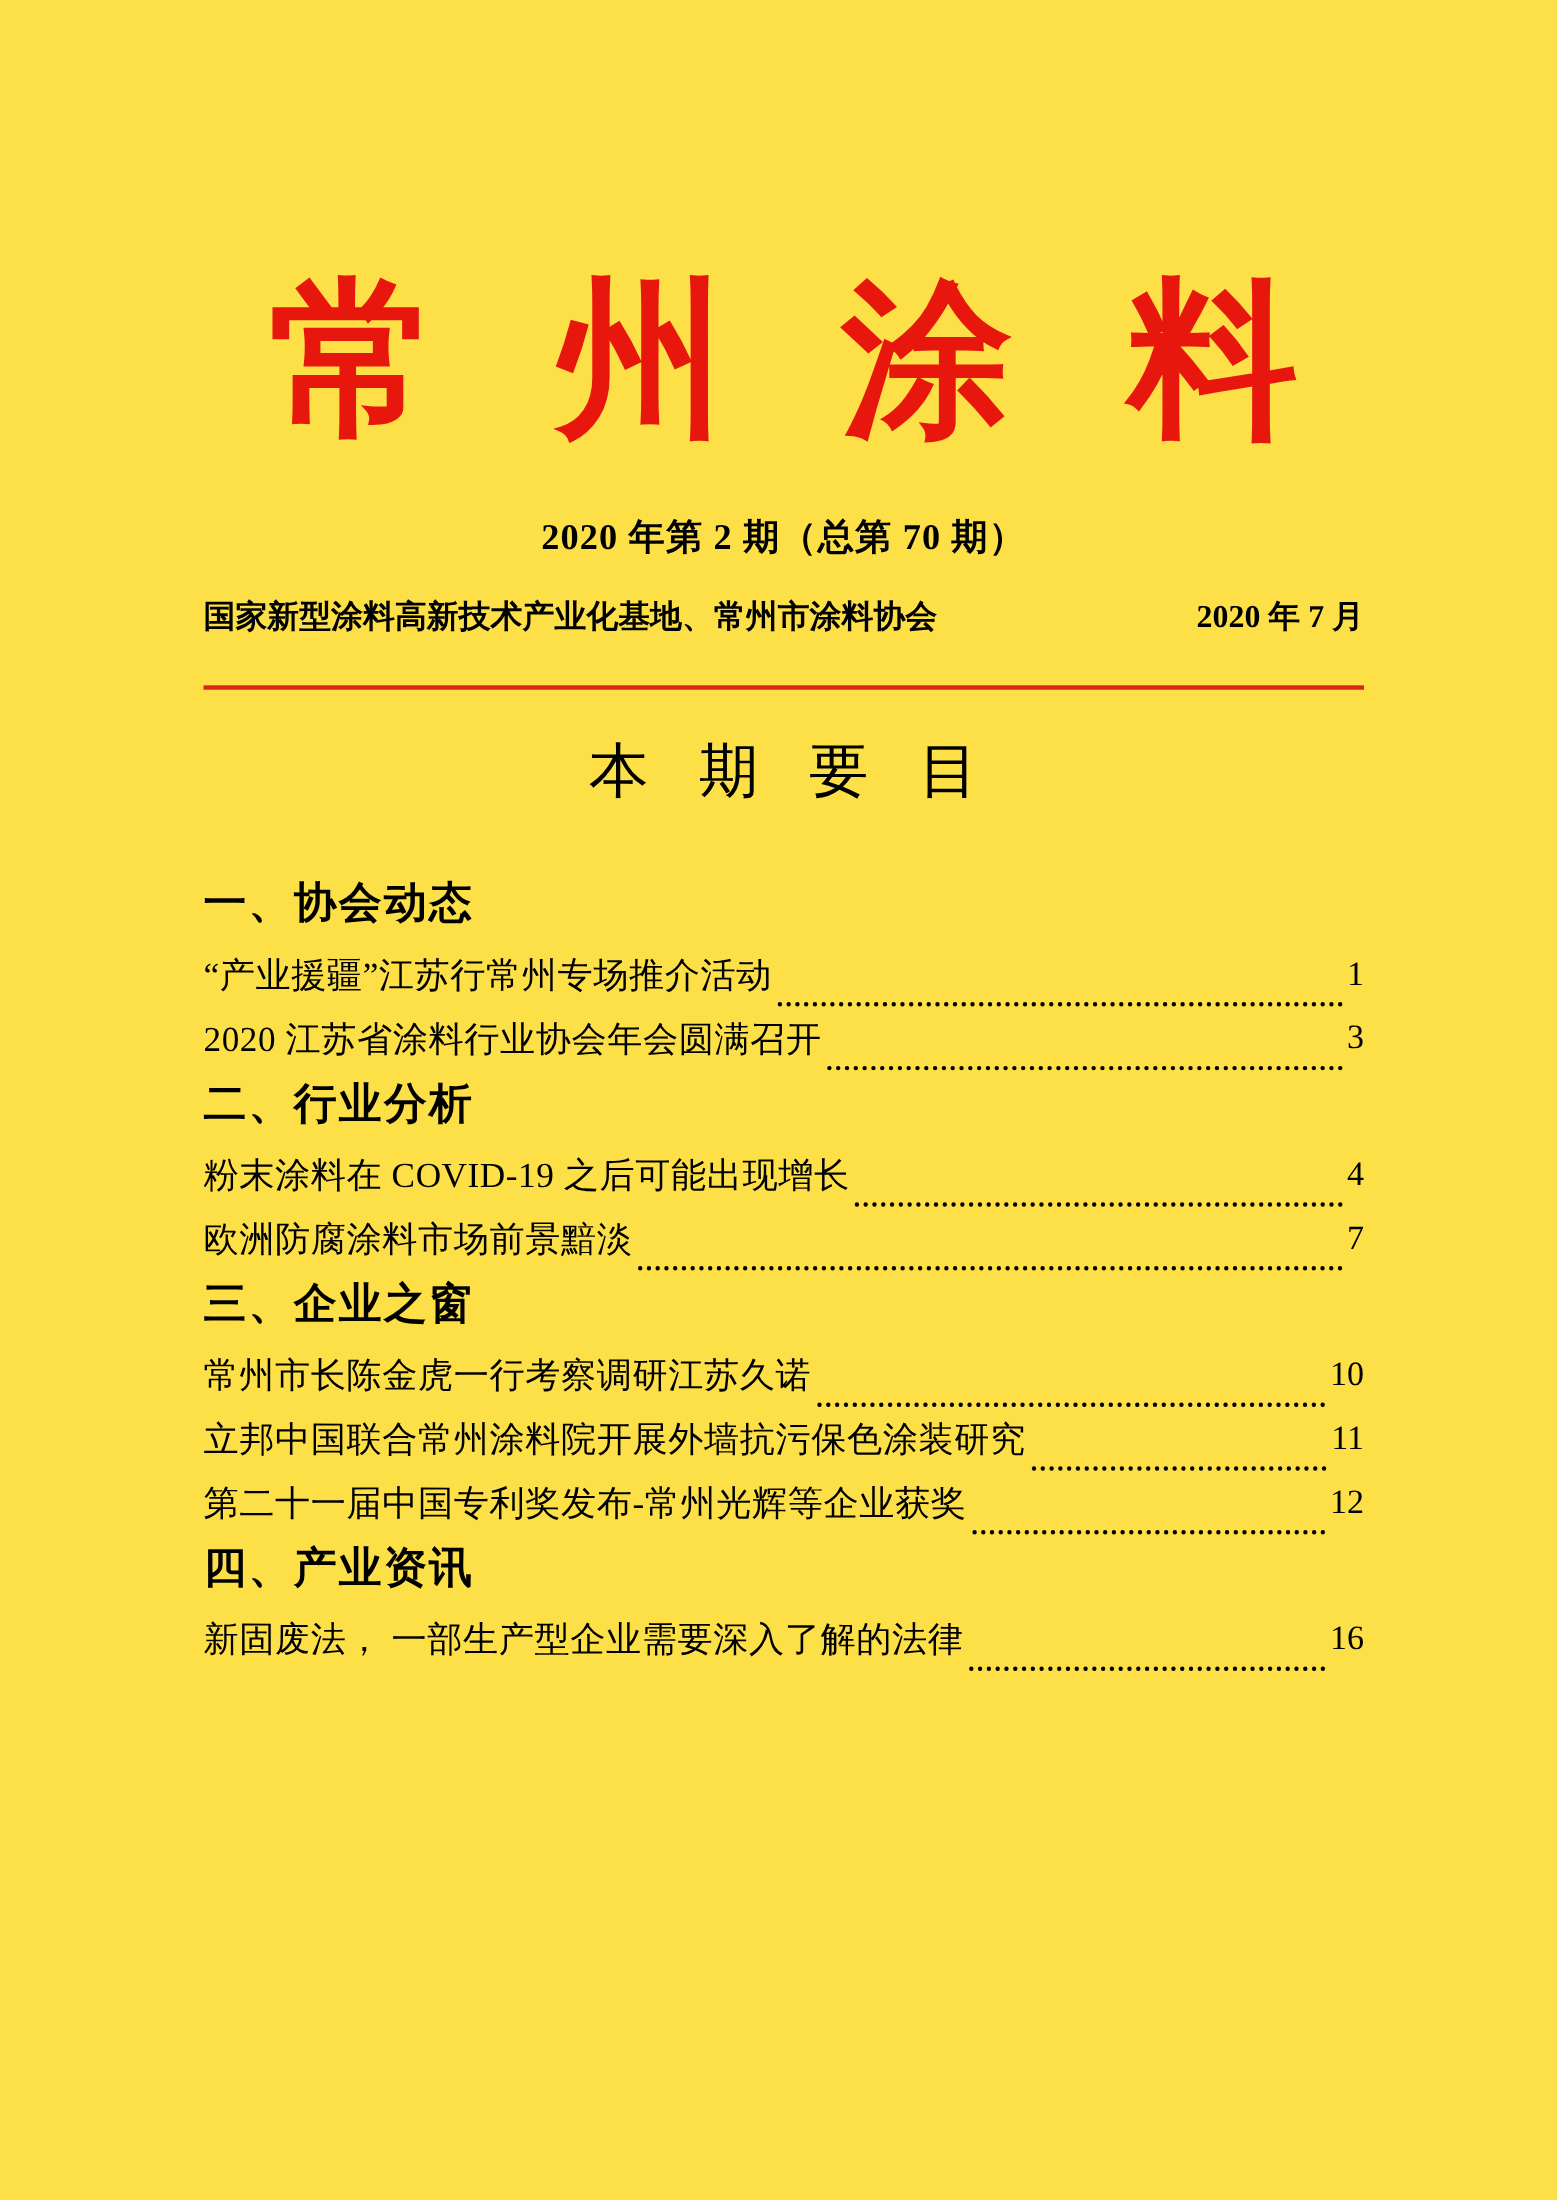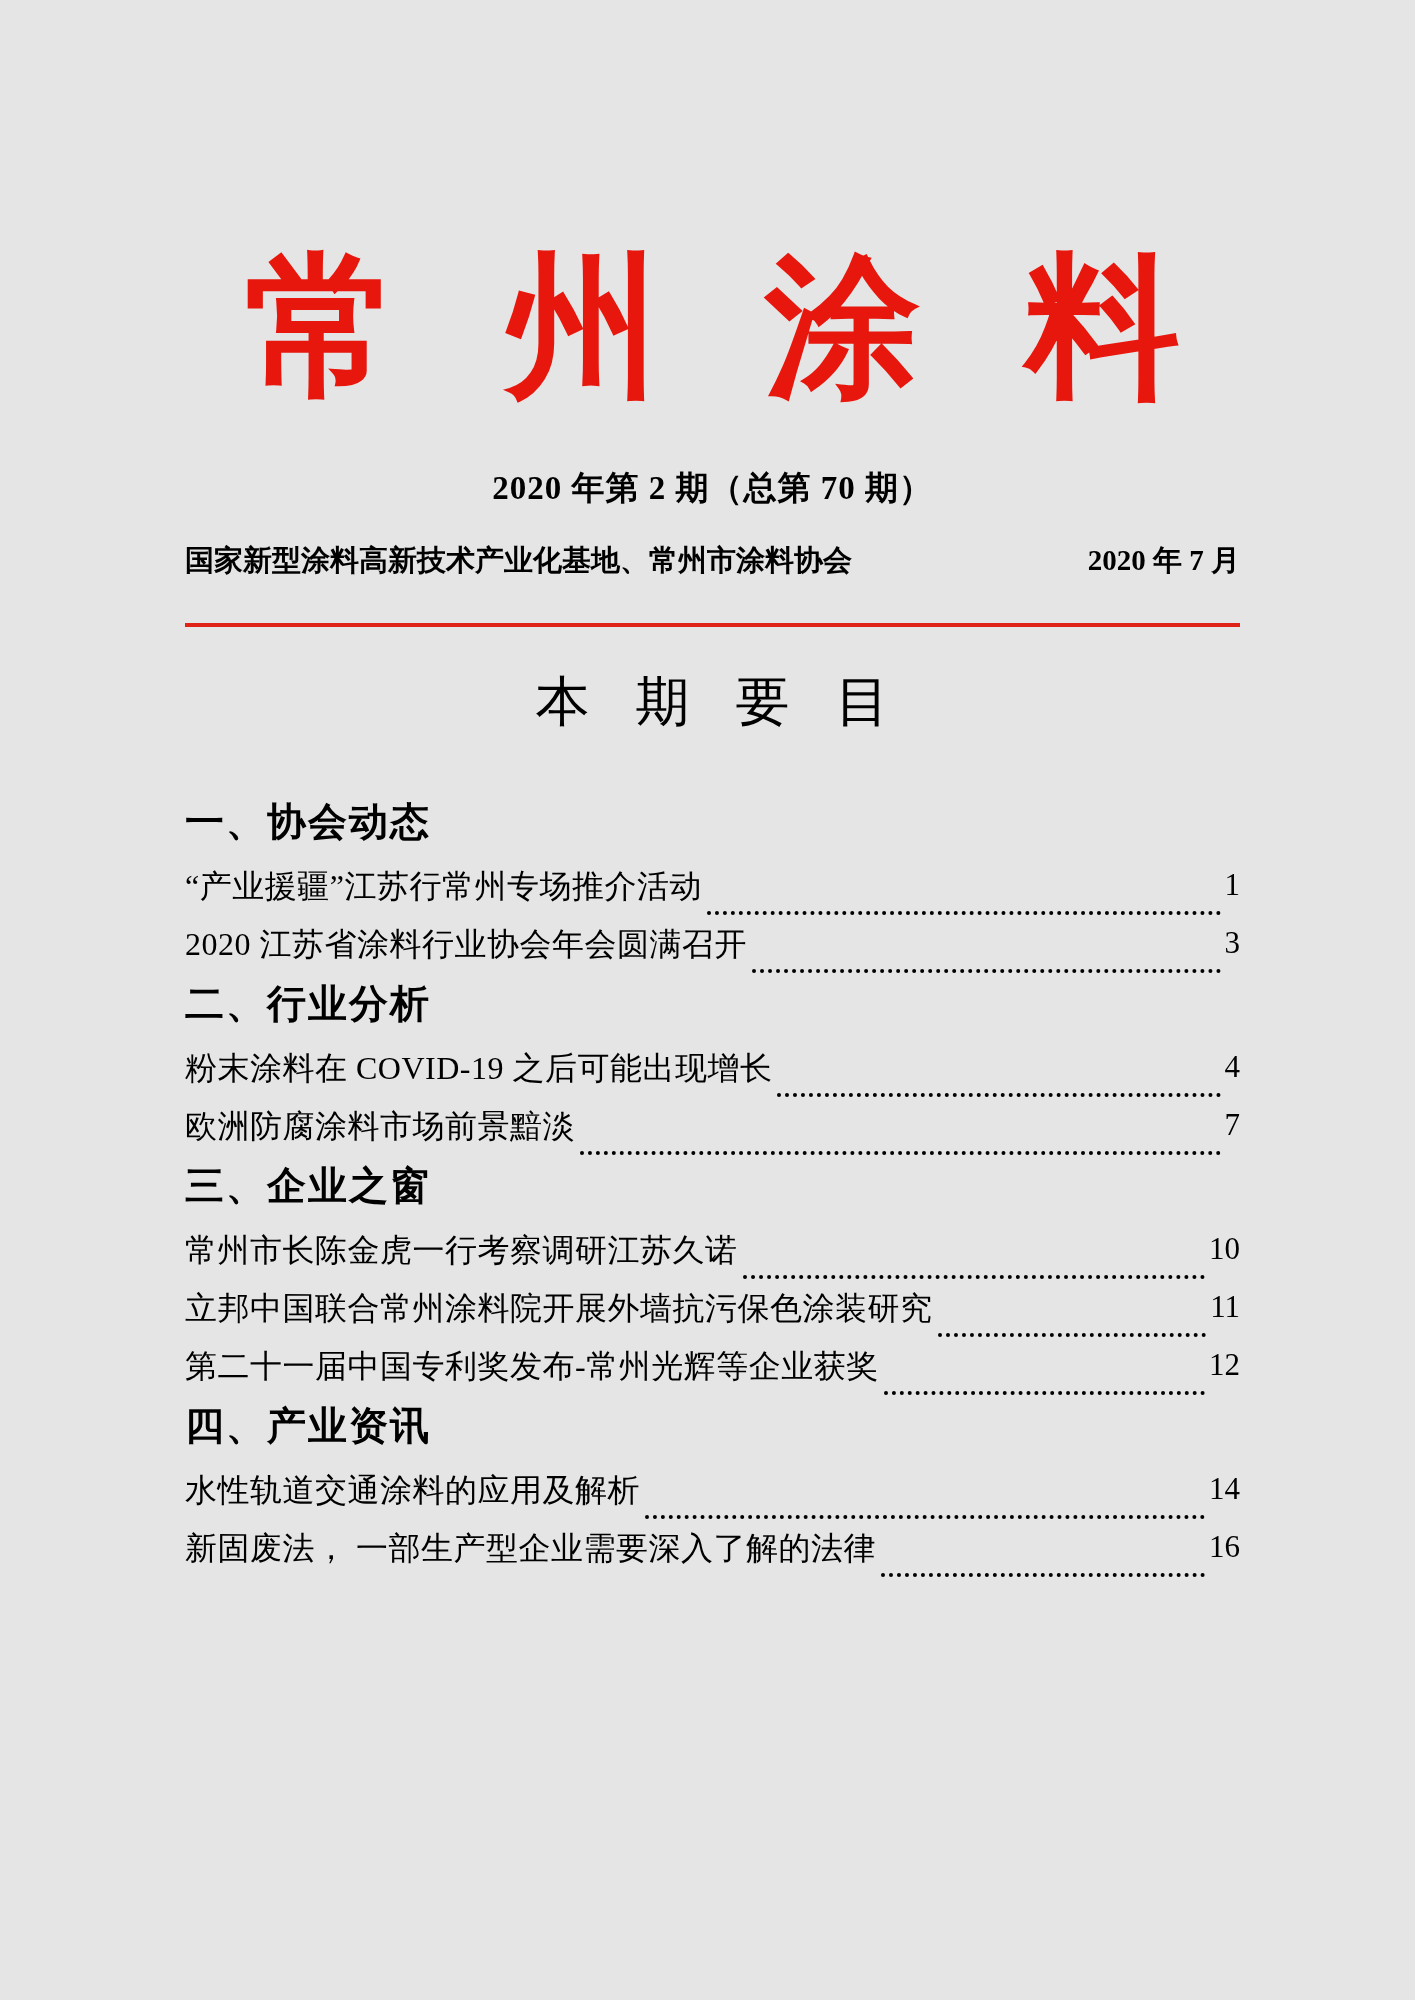--- a/index.html
+++ b/index.html
@@ -1,20 +1,20 @@
 <!DOCTYPE html>
 <html><head>
 <meta charset="utf-8">
 <style>
   html, body { margin:0; padding:0; background:#ffffff; }
   .page {
     position: relative;
     width: 1415px;
     height: 2000px;
-    background: #e5e5e5;
+    background: #fde047;
     overflow: hidden;
     font-family: "Liberation Serif", "DejaVu Serif", serif;
     color: #000000;
   }
   .content {
     padding: 0 175px 0 185px; 
   }
   
   .masthead-title {
     margin-top: 248px;
@@ -157,25 +157,20 @@
         <span class="toc-page-number">11</span>
       </div>
       <div class="toc-item">
         <span class="toc-item-title">第二十一届中国专利奖发布-常州光辉等企业获奖</span>
         <span class="dot-leader"></span>
         <span class="toc-page-number">12</span>
       </div>
 
       <div class="toc-section-heading">四、产业资讯</div>
       <div class="toc-item">
-        <span class="toc-item-title">水性轨道交通涂料的应用及解析</span>
-        <span class="dot-leader"></span>
-        <span class="toc-page-number">14</span>
-      </div>
-      <div class="toc-item">
         <span class="toc-item-title">新固废法， 一部生产型企业需要深入了解的法律</span>
         <span class="dot-leader"></span>
         <span class="toc-page-number">16</span>
       </div>
 
     </div>
   </div>
 </div>
 
 </body></html>

